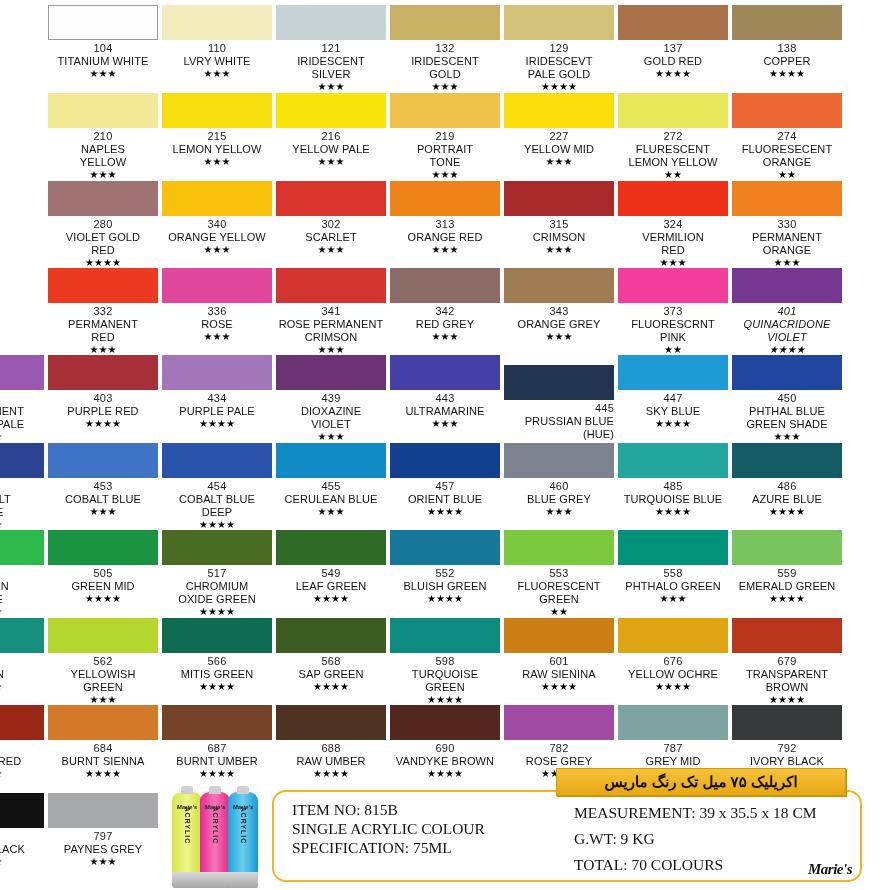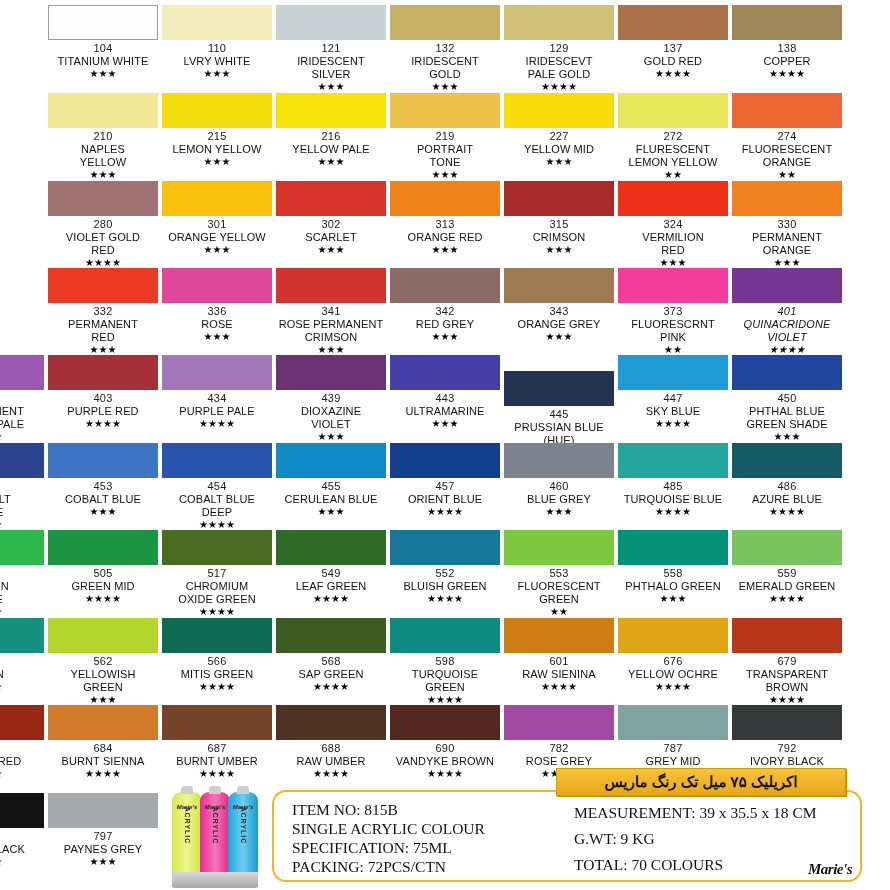--- a/index.html
+++ b/index.html
@@ -232,21 +232,21 @@
     <div class="row" style="top: 181px; height: 88px;">
       <div class="cell" style="left: 48px; top: 0px;">
         <div class="swatch" style="background: rgb(159, 115, 116);"></div>
         <div class="code">280</div>
         <div class="cname">VIOLET GOLD
 RED</div>
         <div class="stars">★★★★</div>
       </div>
       <div class="cell" style="left: 162px; top: 0px;">
         <div class="swatch" style="background: rgb(249, 193, 12);"></div>
-        <div class="code">301</div>
+        <div class="code">340</div>
         <div class="cname">ORANGE YELLOW</div>
         <div class="stars">★★★</div>
       </div>
       <div class="cell" style="left: 276px; top: 0px;">
         <div class="swatch" style="background: rgb(217, 52, 44);"></div>
         <div class="code">302</div>
         <div class="cname">SCARLET</div>
         <div class="stars">★★★</div>
       </div>
       <div class="cell" style="left: 390px; top: 0px;">
@@ -350,21 +350,21 @@
         <div class="cname">DIOXAZINE
 VIOLET</div>
         <div class="stars">★★★</div>
       </div>
       <div class="cell" style="left: 390px; top: 0px;">
         <div class="swatch" style="background: rgb(69, 64, 168);"></div>
         <div class="code">443</div>
         <div class="cname">ULTRAMARINE</div>
         <div class="stars">★★★</div>
       </div>
-      <div class="cell" style="left: 504px; top: 16px;">
+      <div class="cell" style="left: 504px; top: 10px; text-align: right;">
         <div class="swatch" style="background: rgb(34, 52, 79);"></div>
         <div class="code">445</div>
         <div class="cname">PRUSSIAN BLUE
 (HUE)</div>
         <div class="stars">★★★★</div>
       </div>
       <div class="cell" style="left: 618px; top: 0px;">
         <div class="swatch" style="background: rgb(30, 155, 212);"></div>
         <div class="code">447</div>
         <div class="cname">SKY BLUE</div>
@@ -623,21 +623,20 @@
   </div>
 </div>
 
 <div id="arabicbanner">اکریلیک ۷۵ میل تک رنگ ماریس</div>
 
 <div id="infopanel">
   <div id="infoleft">
       <div class="infoline">ITEM NO: 815B</div>
       <div class="infoline">SINGLE ACRYLIC COLOUR</div>
       <div class="infoline">SPECIFICATION: 75ML</div>
-      <div class="infoline">PACKING: 72PCS/CTN</div>
     </div>
   <div id="inforight">
       <div class="infoline">MEASUREMENT: 39 x 35.5 x 18 CM</div>
       <div class="infoline">G.WT:  9 KG</div>
       <div class="infoline">TOTAL: 70 COLOURS</div>
     </div>
   <div id="brandmark">Marie's</div>
 </div>
 
 </body></html>

